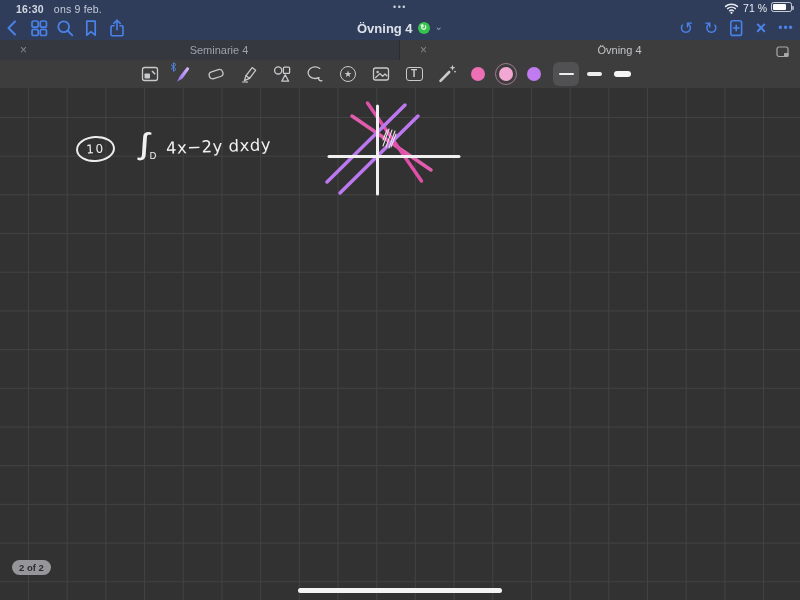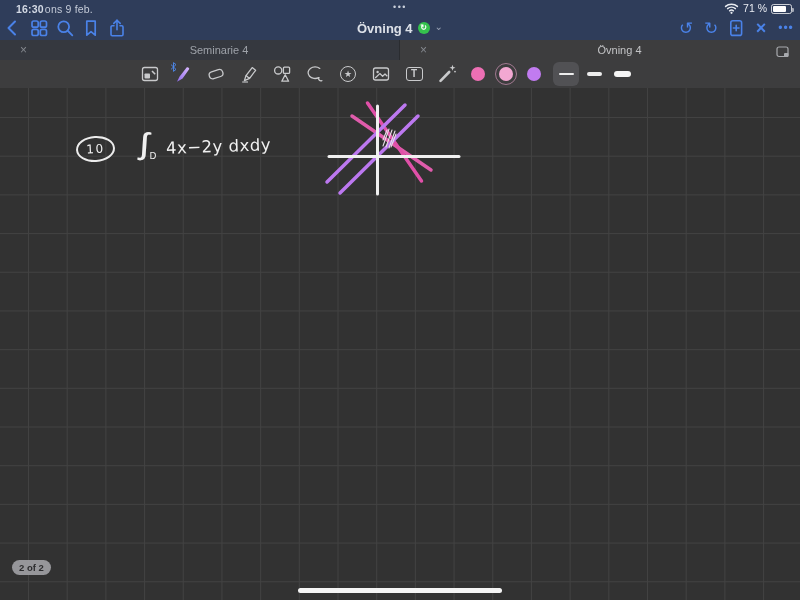--- a/index.html
+++ b/index.html
@@ -4,23 +4,23 @@
 <style>
   * { margin:0; padding:0; box-sizing:border-box; }
   html,body { width:800px; height:600px; overflow:hidden; background:#323232;
               font-family:"Liberation Sans", sans-serif; }
   .stage { position:absolute; top:0; left:0; width:800px; height:600px; overflow:hidden; }
 
   
   .navwrap { position:absolute; top:0; left:0; width:800px; height:40px; background:#2F3D5A; z-index:10; }
   .statusrow { position:absolute; top:0; left:0; right:0; height:16px; }
   .st-left { position:absolute; left:16px; top:3px; font-size:10.5px; font-weight:bold; color:#D3D9E4; letter-spacing:.2px; }
-  .st-date { font-weight:normal; color:#C4CBD8; margin-left:1px; }
+  .st-date { font-weight:normal; color:#C4CBD8; margin-left:10px; }
   .st-dots { position:absolute; left:0; right:0; top:2px; text-align:center; font-size:9px; letter-spacing:1.5px; color:#C9CFDA; }
-  .st-right { position:absolute; right:8px; top:2px; display:flex; align-items:flex-end; gap:4px; }
+  .st-right { position:absolute; right:8px; top:2px; display:flex; align-items:flex-start; gap:4px; }
   .st-pct { font-size:10.5px; color:#E8EBF1; }
   .batt { position:relative; width:21px; height:10px; border:1px solid rgba(255,255,255,.75); border-radius:2.5px; }
   .batt-fill { position:absolute; left:1px; top:1px; bottom:1px; width:71%; background:#fff; border-radius:1px; }
   .batt-nub { position:absolute; right:-3px; top:2.5px; width:2px; height:4px; background:rgba(255,255,255,.55); border-radius:0 1px 1px 0; }
 
   .navrow { position:absolute; top:16px; left:0; right:0; height:24px; }
   .nav-left { position:absolute; left:2px; top:0; height:24px; display:flex; align-items:center; gap:4px; }
   .nav-right { position:absolute; right:3px; top:0; height:24px; display:flex; align-items:center; gap:3px; }
   .nico { width:22px; height:22px; display:flex; align-items:center; justify-content:center; color:#4A82E8; }
   .nico svg { display:block; }

